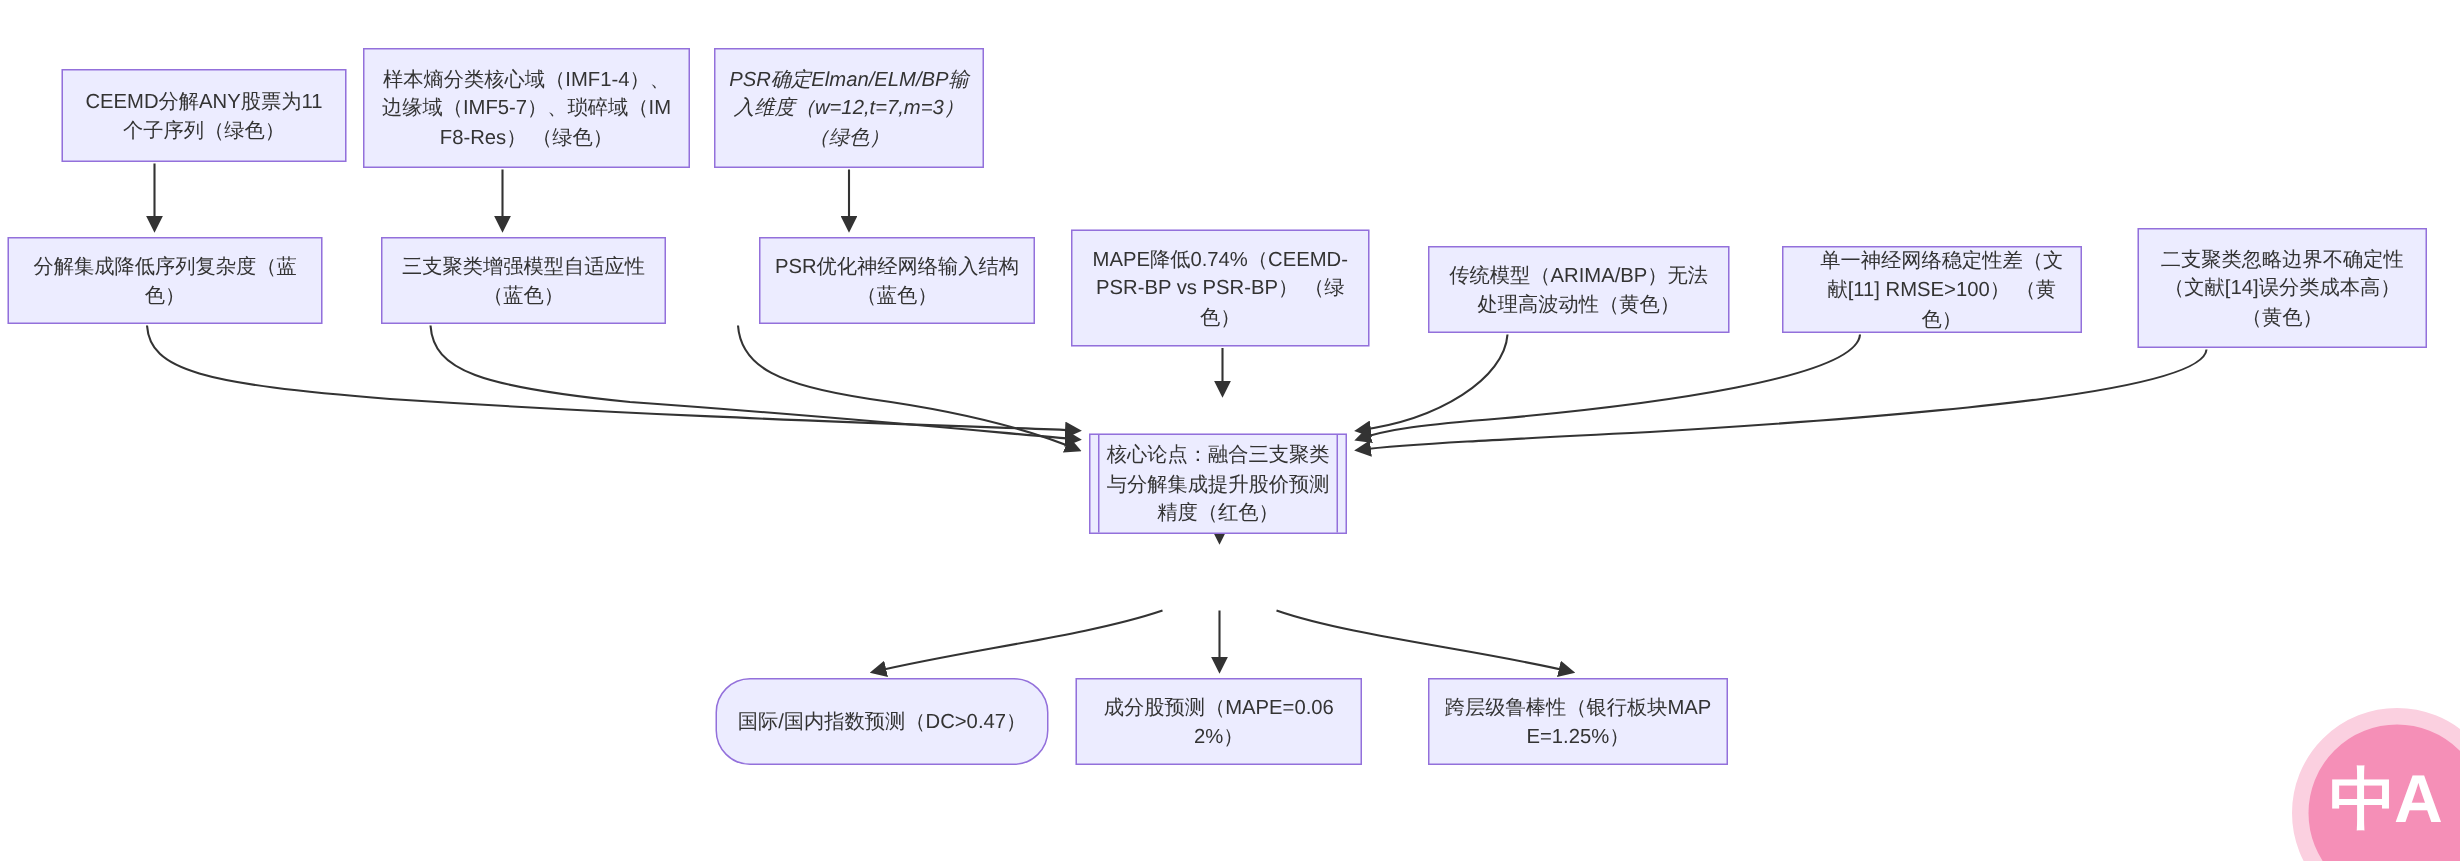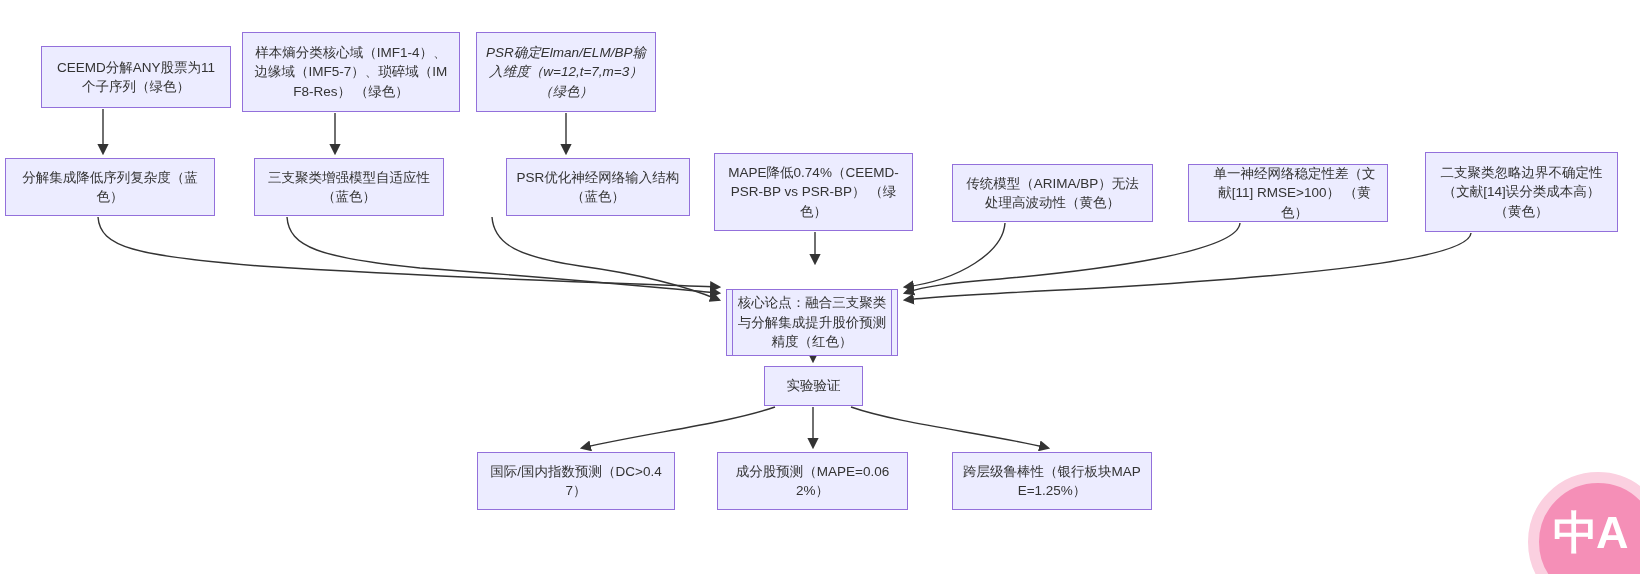--- a/index.html
+++ b/index.html
@@ -32,21 +32,21 @@
   #n-twoway  {left:1425px;top:152px; width:193px; height:80px;}
   
   #n-core    {left:726px; top:268px; width:172px; height:67px;margin-top:21px;}
   .subroutine::before,.subroutine::after{
     content:"";position:absolute;top:0;bottom:0;width:1px;background:#9370DB;
   }
   .subroutine::before{left:5px;}
   .subroutine::after{right:5px;}
   #n-exp     {left:764px; top:366px; width:99px;  height:40px;}
   
-  #n-index   {left:477px; top:452px; width:198px; height:58px;}
+  #n-index   {left:477px; top:452px; width:222px; height:58px;border-radius:23px;}
   #n-comp    {left:717px; top:452px; width:191px; height:58px;}
   #n-robust  {left:952px; top:452px; width:200px; height:58px;}
   
   #badge{
     position:absolute;right:-28px;bottom:-38px;width:118px;height:118px;
     border-radius:50%;background:#F58FB7;border:11px solid #FBD0E0;
     display:flex;align-items:center;justify-content:flex-start;
     box-sizing:content-box;cursor:pointer;
   }
   #badge .badge-text{
@@ -90,21 +90,20 @@
 
   <div class="node" id="n-decomp">分解集成降低序列复杂度（蓝色）</div>
   <div class="node" id="n-threeway">三支聚类增强模型自适应性（蓝色）</div>
   <div class="node" id="n-psropt">PSR优化神经网络输入结构（蓝色）</div>
   <div class="node" id="n-mape">MAPE降低0.74%（CEEMD-PSR-BP vs PSR-BP） （绿色）</div>
   <div class="node" id="n-trad">传统模型（ARIMA/BP）无法处理高波动性（黄色）</div>
   <div class="node" id="n-single">单一神经网络稳定性差（文献[11] RMSE&gt;100） （黄色）</div>
   <div class="node" id="n-twoway">二支聚类忽略边界不确定性（文献[14]误分类成本高）（黄色）</div>
 
   <div class="node subroutine" id="n-core">核心论点：融合三支聚类与分解集成提升股价预测精度（红色）</div>
-  <div class="node" id="n-exp">实验验证</div>
 
   <div class="node" id="n-index">国际/国内指数预测（DC&gt;0.47）</div>
   <div class="node" id="n-comp">成分股预测（MAPE=0.062%）</div>
   <div class="node" id="n-robust">跨层级鲁棒性（银行板块MAPE=1.25%）</div>
 
   <div id="badge">
     <span class="badge-text">中A</span>
   </div>
 
 </div>

